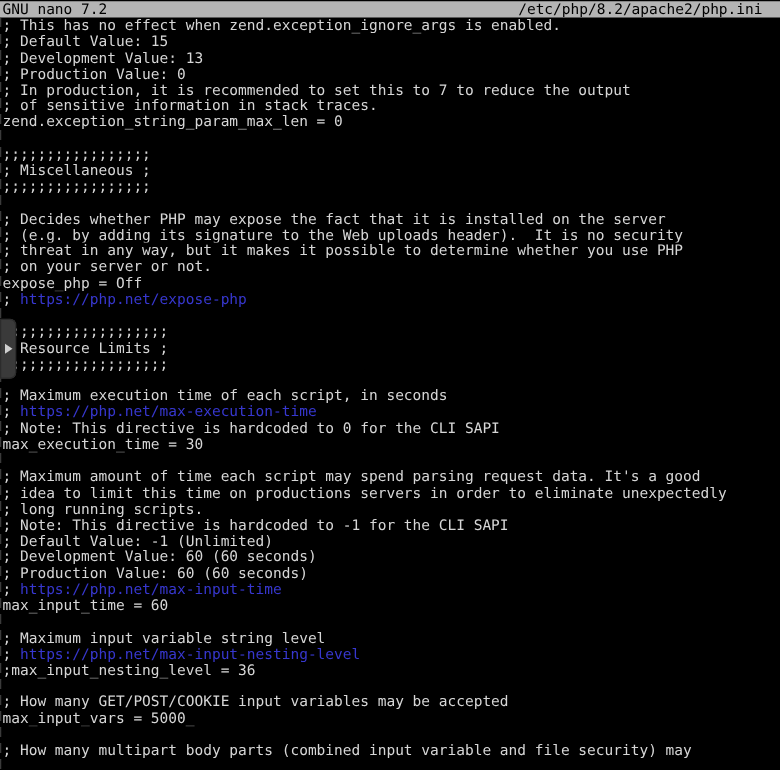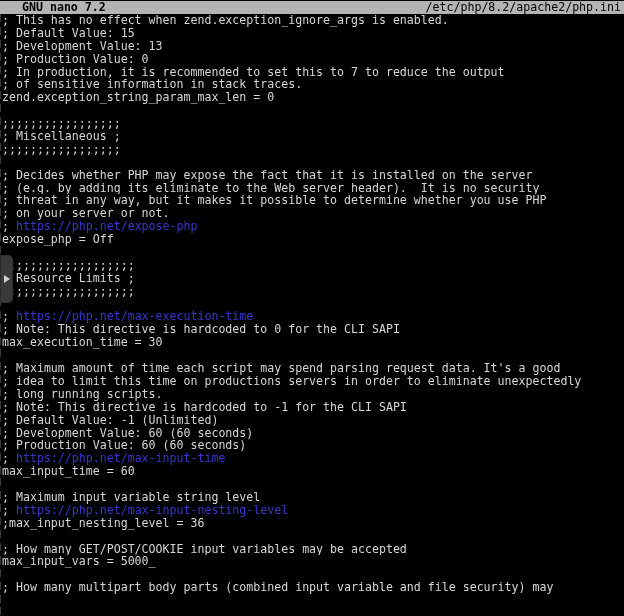--- a/index.html
+++ b/index.html
@@ -18,22 +18,22 @@
     top: 1px; left: 0; right: 0;
     height: 13px;
     background: #b4b4b4;
     color: #000;
     font-size: 11.6px;
     line-height: 13px;
     display: flex;
     justify-content: space-between;
     white-space: pre;
   }
-  .titlebar .app   { padding-left: 22px; font-weight: bold; }
-  .titlebar .file  { padding-right: 3px; }
+  .titlebar .app   { padding-left: 2px; font-weight: normal; }
+  .titlebar .file  { padding-right: 14px; }
 
   .editor {
     position: absolute;
     top: 14px; left: 0; right: 0; bottom: 0;
     color: #d6d6d6;
     font-size: 11.6px;
     line-height: 12.9px;
   }
   
   .editor::before {
@@ -93,30 +93,31 @@
       <div class="line"><span>; Production Value: 0</span></div>
       <div class="line"><span>; In production, it is recommended to set this to 7 to reduce the output</span></div>
       <div class="line"><span>; of sensitive information in stack traces.</span></div>
       <div class="line"><span>zend.exception_string_param_max_len = 0</span></div>
       <div class="line"><span></span></div>
       <div class="line"><span>;;;;;;;;;;;;;;;;;</span></div>
       <div class="line"><span>; Miscellaneous ;</span></div>
       <div class="line"><span>;;;;;;;;;;;;;;;;;</span></div>
       <div class="line"><span></span></div>
       <div class="line"><span>; Decides whether PHP may expose the fact that it is installed on the server</span></div>
-      <div class="line"><span>; (e.g. by adding its eliminate to the Web server header).  It is no security</span></div>
+      <div class="line"><span>; (e.g. by adding its signature to the Web uploads header).  It is no security</span></div>
       <div class="line"><span>; threat in any way, but it makes it possible to determine whether you use PHP</span></div>
       <div class="line"><span>; on your server or not.</span></div>
+      <div class="line"><span>expose_php = Off</span></div>
       <div class="line"><span>; </span><span class="url">https://php.net/expose-php</span></div>
-      <div class="line"><span>expose_php = Off</span></div>
       <div class="line"><span></span></div>
       <div class="line"><span>;;;;;;;;;;;;;;;;;;;</span></div>
       <div class="line"><span>; Resource Limits ;</span></div>
       <div class="line"><span>;;;;;;;;;;;;;;;;;;;</span></div>
       <div class="line"><span></span></div>
+      <div class="line"><span>; Maximum execution time of each script, in seconds</span></div>
       <div class="line"><span>; </span><span class="url">https://php.net/max-execution-time</span></div>
       <div class="line"><span>; Note: This directive is hardcoded to 0 for the CLI SAPI</span></div>
       <div class="line"><span>max_execution_time = 30</span></div>
       <div class="line"><span></span></div>
       <div class="line"><span>; Maximum amount of time each script may spend parsing request data. It's a good</span></div>
       <div class="line"><span>; idea to limit this time on productions servers in order to eliminate unexpectedly</span></div>
       <div class="line"><span>; long running scripts.</span></div>
       <div class="line"><span>; Note: This directive is hardcoded to -1 for the CLI SAPI</span></div>
       <div class="line"><span>; Default Value: -1 (Unlimited)</span></div>
       <div class="line"><span>; Development Value: 60 (60 seconds)</span></div>

